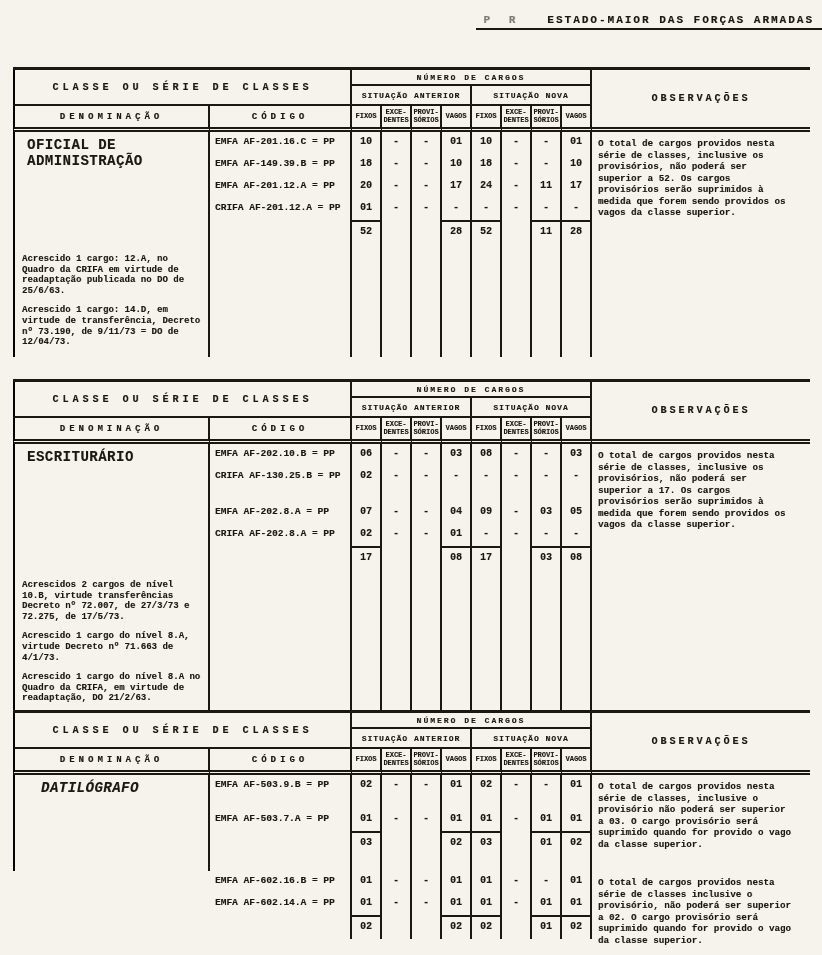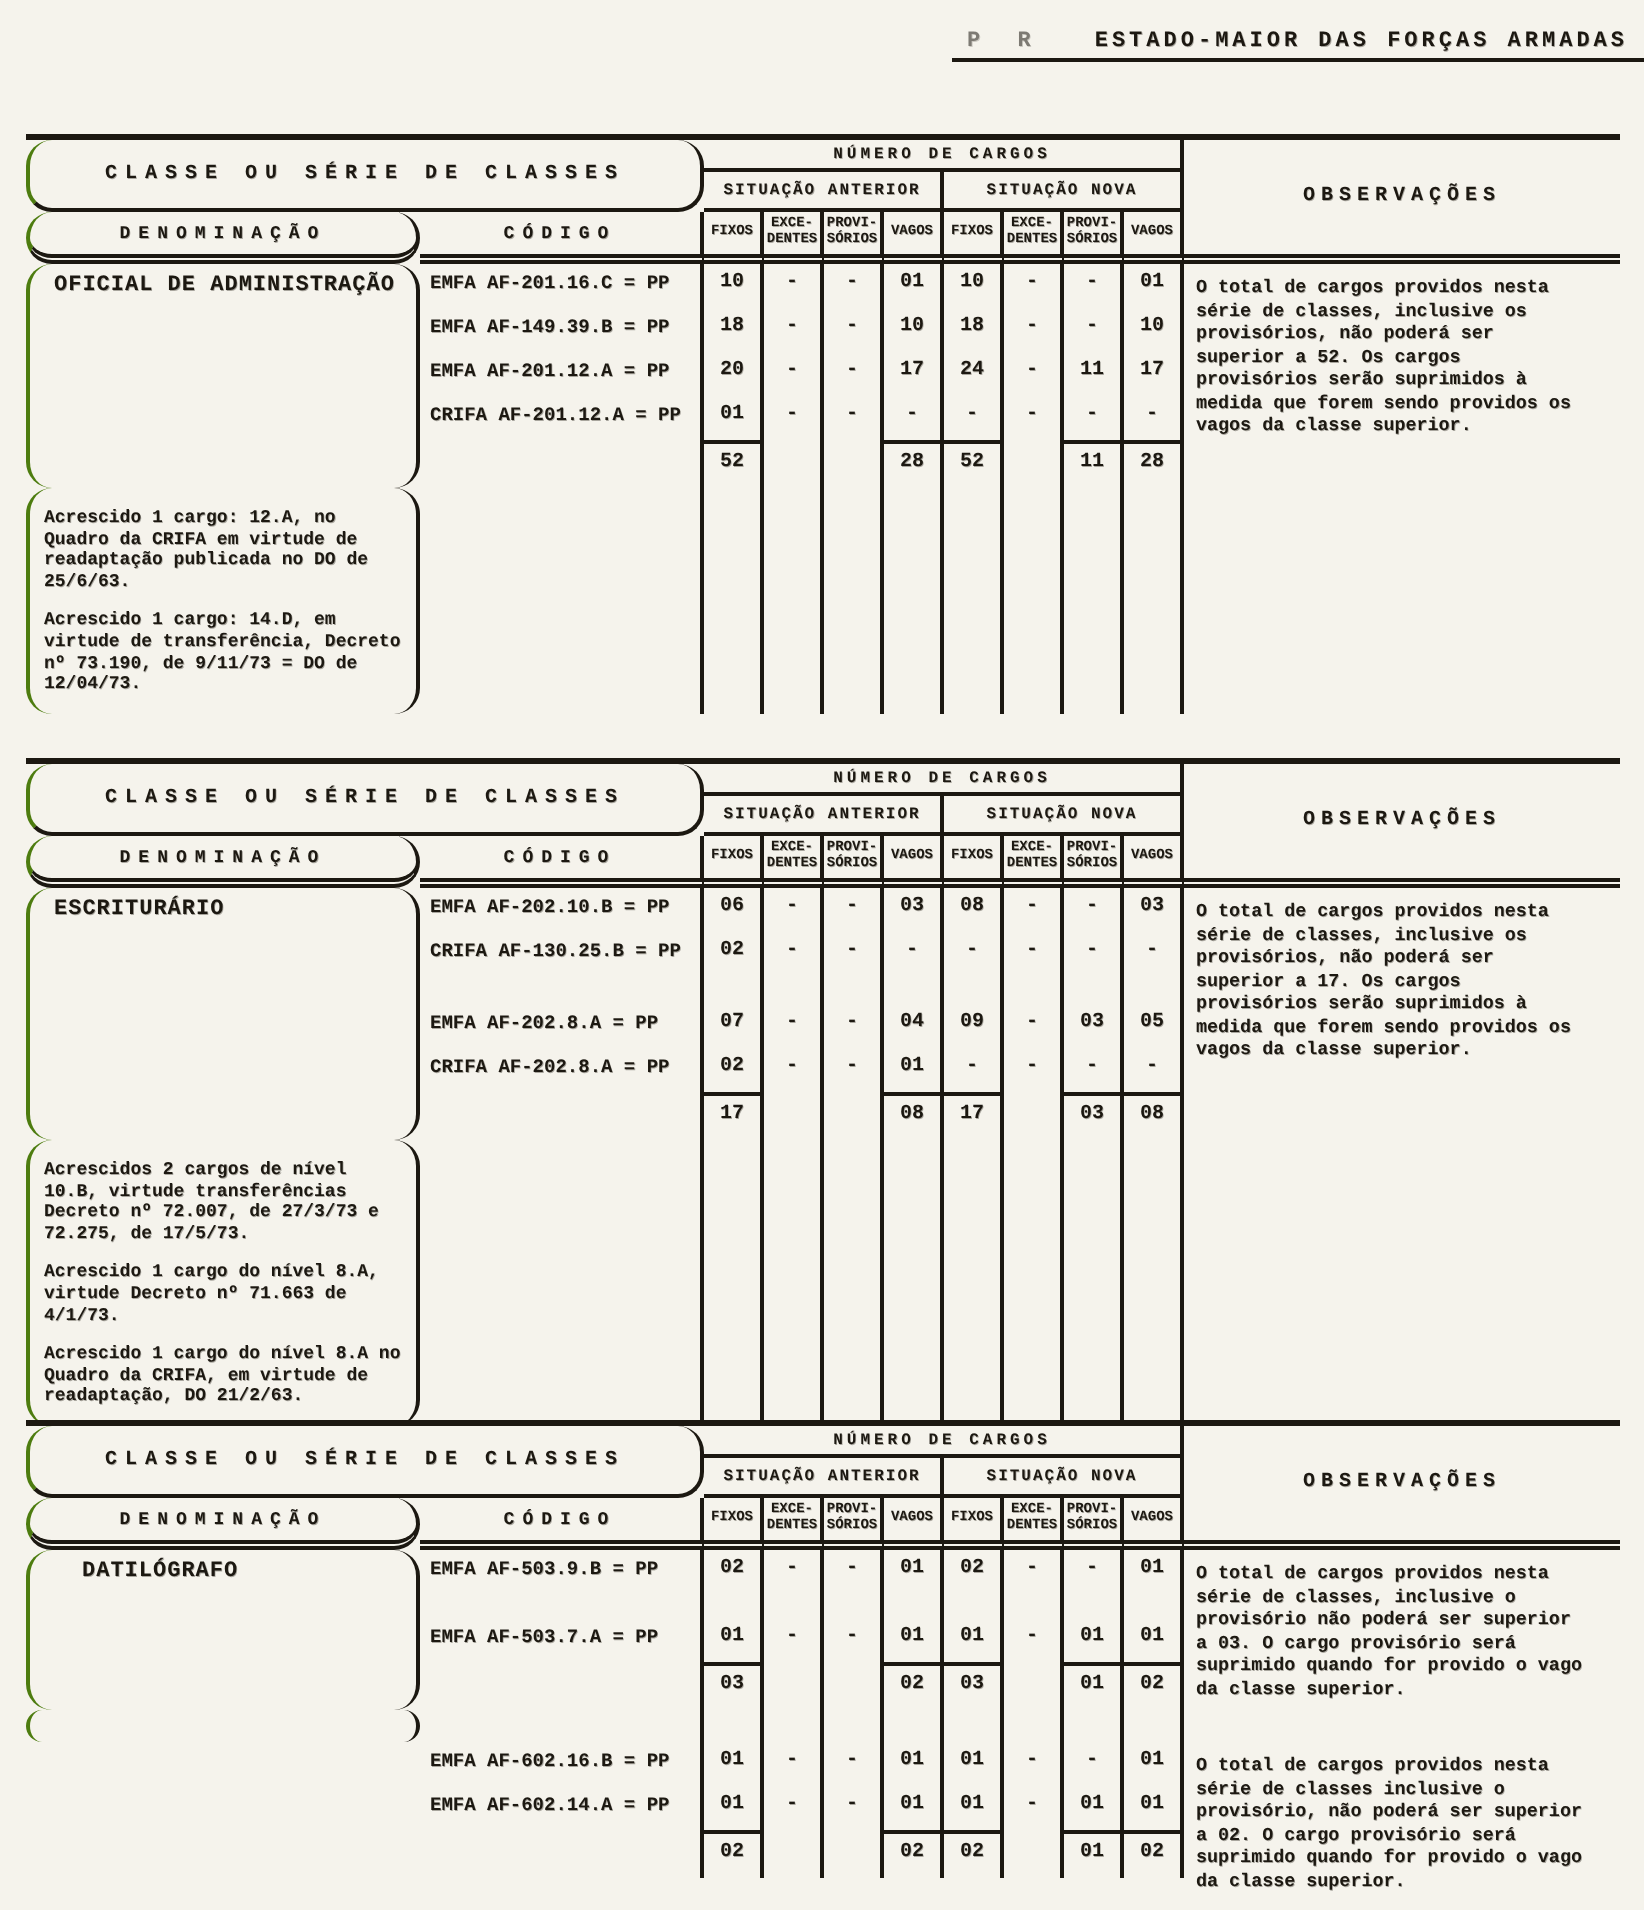--- a/index.html
+++ b/index.html
@@ -11,32 +11,32 @@
   .doc-header{position:absolute;top:10px;left:0;width:100%;text-align:right;}
   .hline{display:inline-block;border-bottom:2px solid #1c1811;padding:0 8px 2px 8px;
          font-size:11px;letter-spacing:2px;}
   .hline2{margin-top:3px;}
   .stamp{opacity:.55;margin-right:26px;letter-spacing:6px;}
   
   .tbl{position:absolute;left:13px;width:797px;display:grid;
        grid-template-columns:197px 142px repeat(8,30px) 1fr;
        border-top:3px solid #1c1811;box-sizing:border-box;}
   .c{border-right:2px solid #1c1811;overflow:hidden;box-sizing:border-box;min-width:0;}
-  .L{border-left:2px solid #4d7c0f;border-radius:13px;}
+  .L{border-left:2px solid #000000;}
   .nr{border-right:none;}
   .h{display:flex;align-items:center;justify-content:center;text-align:center;}
   .b2{border-bottom:2px solid #1c1811;}
   .dbl{border-bottom:5px double #1c1811;}
   .classe{font-size:10px;letter-spacing:4px;}
   .num{font-size:8px;letter-spacing:2px;}
   .sit{font-size:8px;letter-spacing:1px;}
   .sub{font-size:9px;letter-spacing:4px;}
   .cn{font-size:7px;line-height:1.1;padding:1px;word-break:break-word;}
   .obsh{font-size:10px;letter-spacing:3px;}
-  .den{font-size:11px;letter-spacing:.5px;padding:5px 2px 0 12px;}
+  .den{font-size:14px;letter-spacing:.5px;padding:5px 2px 0 12px;}
   .code{font-size:9.5px;white-space:nowrap;padding:4px 0 0 5px;}
   .n{font-size:10px;text-align:center;padding-top:4px;}
   .tt{border-top:2px solid #1c1811;}
   .obs{font-size:9.2px;line-height:1.25;padding:6px 14px 0 6px;}
   .notes{font-size:9px;line-height:1.18;padding:10px 4px 0 7px;}
   .notes p{margin:0 0 9px 0;}
 </style>
 </head>
 <body>
 
@@ -236,21 +236,21 @@
     <div class="c h sub dbl" style="grid-area:3/2/4/3">CÓDIGO</div>
     <div class="c h cn dbl" style="grid-area:3/3/4/4">FIXOS</div>
     <div class="c h cn dbl" style="grid-area:3/4/4/5">EXCE-DENTES</div>
     <div class="c h cn dbl" style="grid-area:3/5/4/6">PROVI-SÓRIOS</div>
     <div class="c h cn dbl" style="grid-area:3/6/4/7">VAGOS</div>
     <div class="c h cn dbl" style="grid-area:3/7/4/8">FIXOS</div>
     <div class="c h cn dbl" style="grid-area:3/8/4/9">EXCE-DENTES</div>
     <div class="c h cn dbl" style="grid-area:3/9/4/10">PROVI-SÓRIOS</div>
     <div class="c h cn dbl" style="grid-area:3/10/4/11">VAGOS</div>
 
-    <div class="c L den" style="grid-area:4/1/8/2;padding-left:26px;">DATILÓGRAFO</div>
+    <div class="c L den" style="grid-area:4/1/8/2;padding-left:26px;font-style:italic;">DATILÓGRAFO</div>
     <div class="c code" style="grid-area:4/2/5/3">EMFA AF-503.9.B = PP</div>
     <div class="c" style="grid-area:5/2/6/3"></div>
     <div class="c code" style="grid-area:6/2/7/3">EMFA AF-503.7.A = PP</div>
     <div class="c" style="grid-area:7/2/8/3"></div>
 
     <div class="c n" style="grid-area:4/3">02</div>
     <div class="c n" style="grid-area:4/4">-</div>
     <div class="c n" style="grid-area:4/5">-</div>
     <div class="c n" style="grid-area:4/6">01</div>
     <div class="c n" style="grid-area:4/7">02</div>

